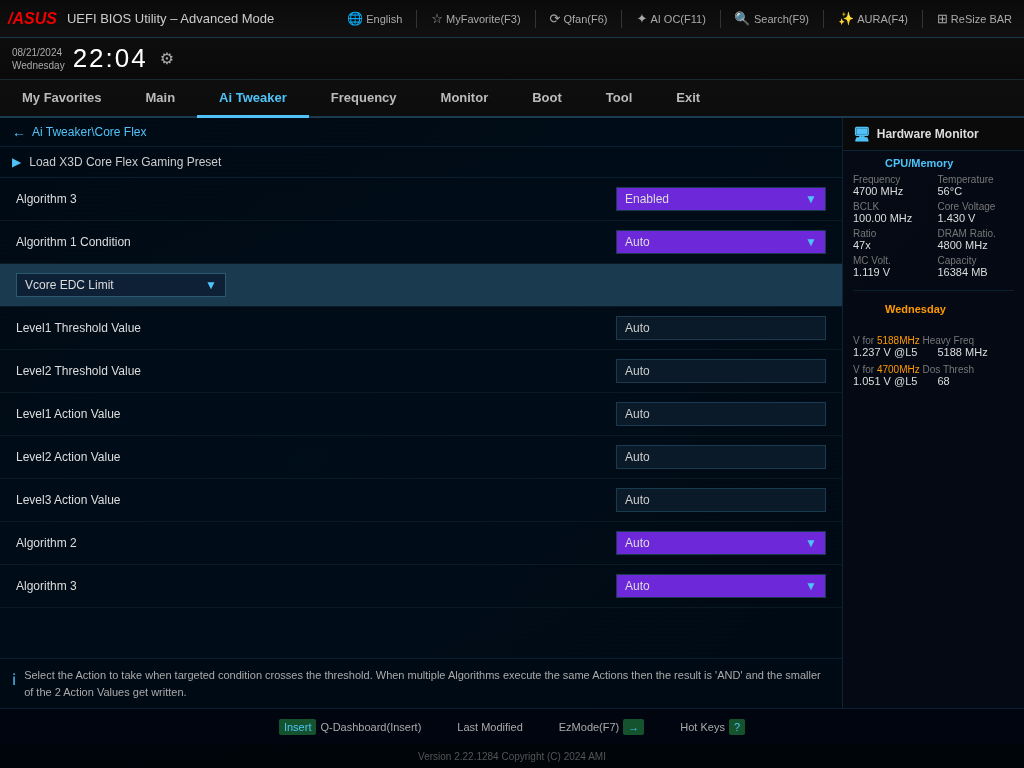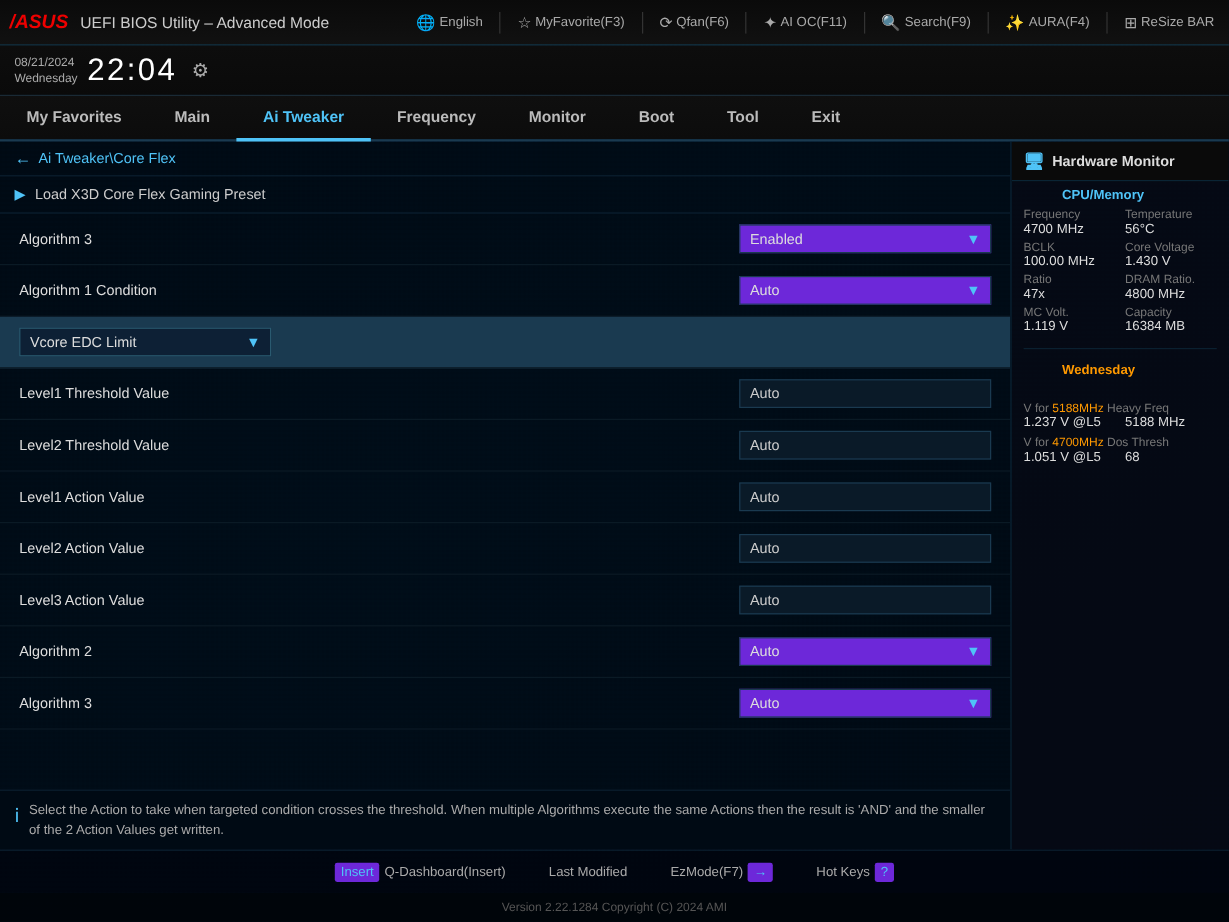--- a/index.html
+++ b/index.html
@@ -408,21 +408,21 @@
       display: flex;
       align-items: center;
       gap: 4px;
       color: #aaa;
       font-size: 11px;
       cursor: pointer;
       padding: 4px 8px;
     }
 
     .footer-btn-icon {
-      background: #6d28d9;
+      background: #14532d;
       color: #4fc3f7;
       font-size: 11px;
       padding: 2px 5px;
       border-radius: 2px;
     }
 
     .version-bar {
       height: 24px;
       background: rgba(0,5,10,0.98);
       display: flex;

